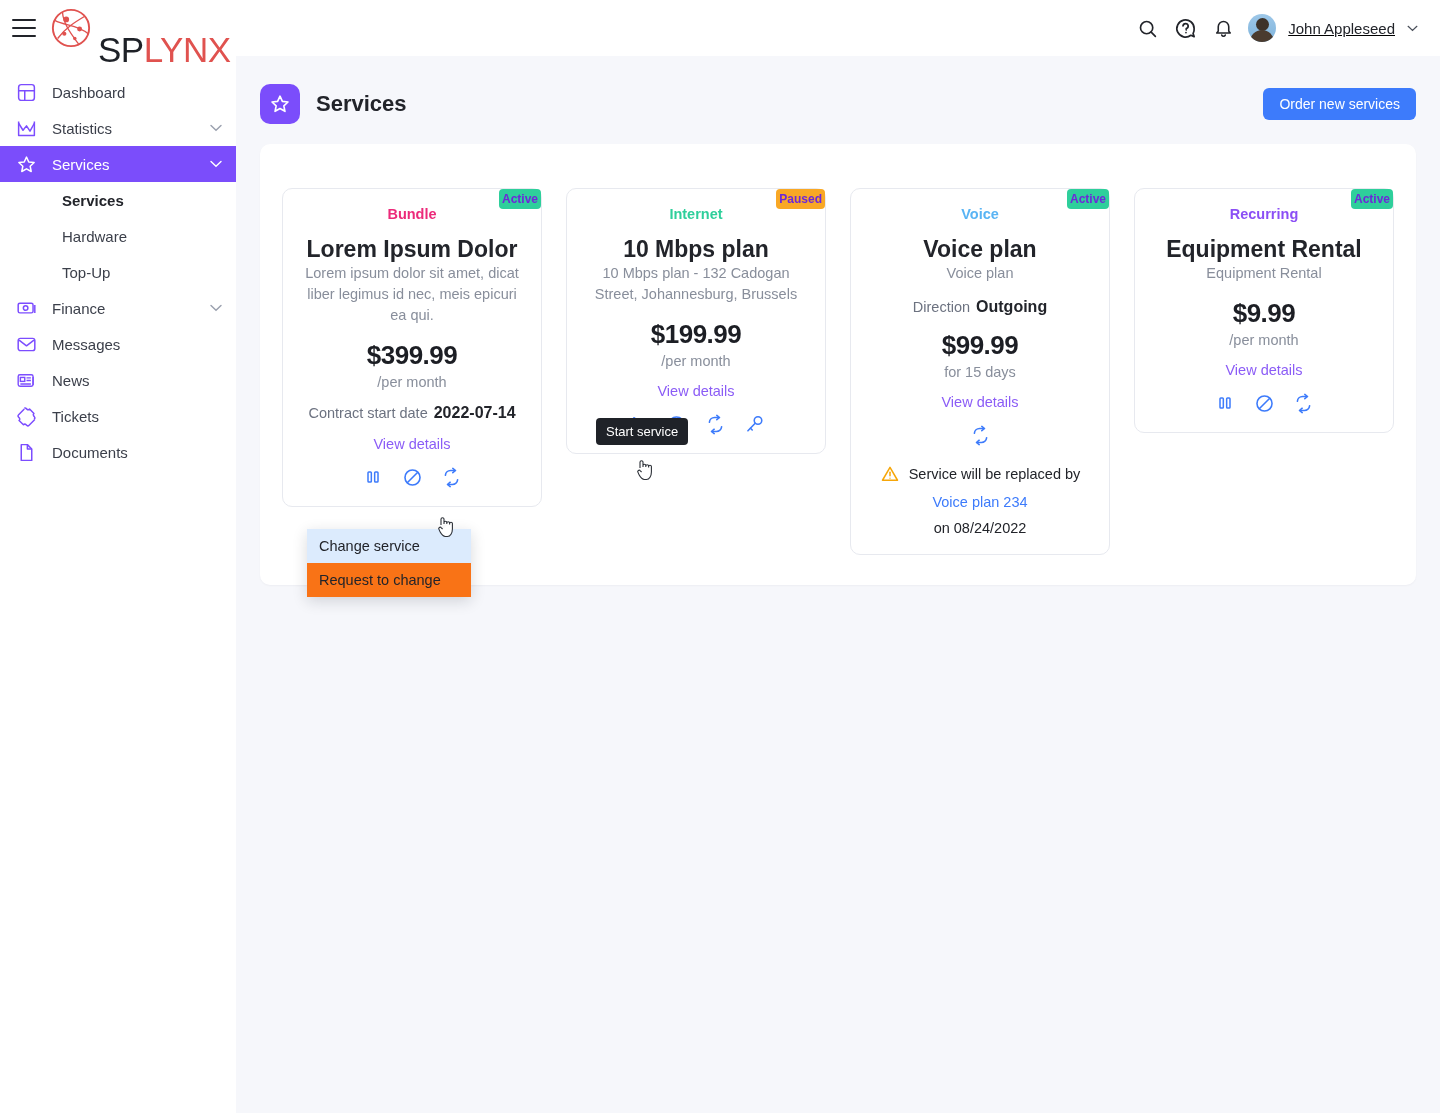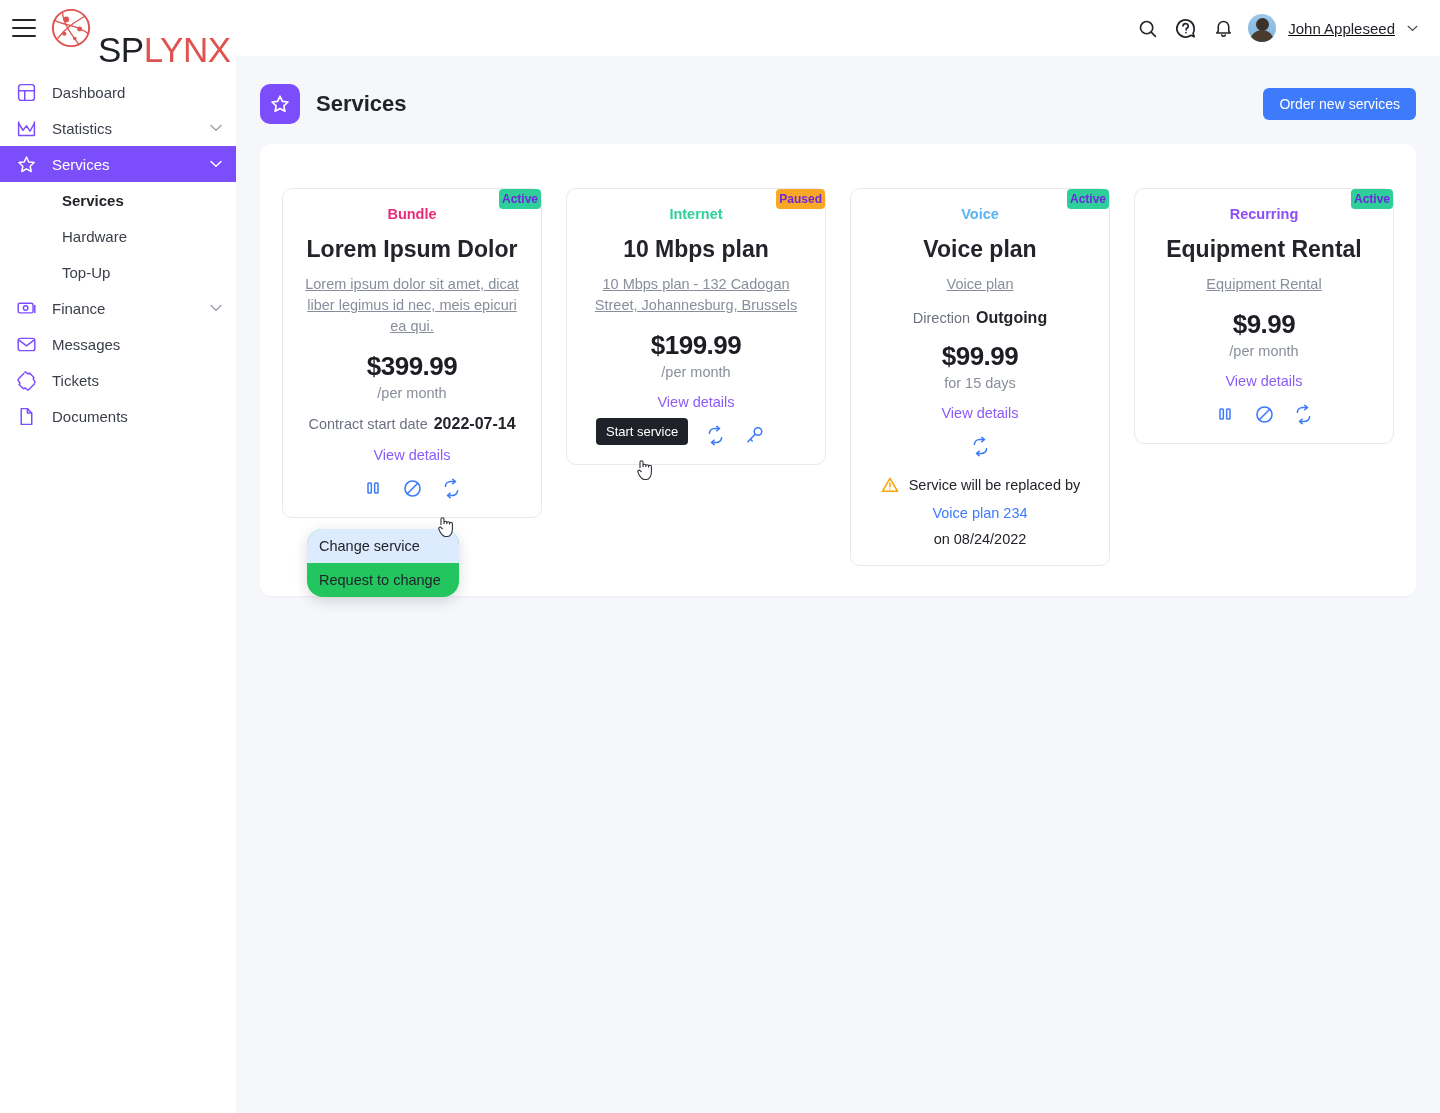--- a/index.html
+++ b/index.html
@@ -127,40 +127,40 @@
     width:100%; position:relative; height: 22px;
     display:flex; align-items:center; justify-content:center;
   }
   .card-type { font-size:14.5px; font-weight:700; }
   .badge {
     position:absolute; right:-16px; top:-14px;
     font-size:12px; font-weight:700; color:#6d28d9;
     padding: 3px 3px; border-radius:4px;
   }
   .card-name { font-size:23px; font-weight:700; color:#22242a; margin-top:11px; text-align:center; }
-  .card-desc { font-size:14.5px; color:#888e9b; margin-top:11px; text-align:center; line-height:1.45;text-decoration:underline; }
+  .card-desc { font-size:14.5px; color:#888e9b; text-align:center; line-height:1.45; }
   .card-kv { margin-top:14px; font-size:14.5px; color:#6c7280; text-align:center; }
   .card-kv b { color:#22242a; font-size:16px; margin-left:6px; }
   .card-price { font-size:26px; font-weight:700; color:#1c1e24; margin-top:14px; letter-spacing:-0.5px; }
   .card-period { font-size:14.5px; color:#888e9b; margin-top:3px; }
   .card-link { font-size:14.5px; color:#8b5cf6; margin-top:14px; cursor:pointer; }
   .card-actions { display:flex; gap:17px; margin-top:14px; align-items:center; justify-content:center; }
   .act { width:22px; height:22px; color:#3d7bfb; cursor:pointer; display:flex; align-items:center; justify-content:center; }
 
   .replace-note { margin-top:18px; text-align:center; }
   .replace-row1 { display:flex; align-items:center; justify-content:center; gap:9px; font-size:14.5px; color:#22242a; }
   .warn-ico { width:20px; height:20px; color:#f6a609; flex:none; }
   .replace-link { display:block; font-size:14.5px; color:#3d7bfb; margin-top:10px; cursor:pointer; }
   .replace-date { display:block; font-size:14.5px; color:#22242a; margin-top:10px; }
 
   
   .dropdown {
     position:absolute; left: 307px; top: 529px;
-    width: 152px; background:#22c55e;
-    border-radius:16px;
+    width: 164px; background:#f97316;
+    border-radius:0;
     box-shadow: 0 4px 14px rgba(16,24,40,0.16);
     z-index: 60; overflow:hidden;
   }
   .dd-item { height:34px; display:flex; align-items:center; padding-left:12px; font-size:14.5px; color:#22242a; cursor:pointer; }
   .dd-item.sel { background:#dcebfd; }
 
   
   .tooltip {
     position:absolute; left: 596px; top: 418px;
     background:#1f2228; color:#fff;
@@ -286,20 +286,31 @@
   <div class="nav-item">
     <span class="nav-icon">
       <svg width="21" height="21" viewBox="0 0 24 24" fill="none" stroke="currentColor" stroke-width="1.7" stroke-linejoin="round">
         <rect x="2.5" y="5" width="19" height="14" rx="2.5"></rect>
           <path d="M3.5 7l8.5 6.5L20.5 7"></path>
       </svg>
     </span>
     <span class="nav-label">Messages</span>
   </div>
 
+  <div class="nav-item">
+    <span class="nav-icon">
+      <svg width="21" height="21" viewBox="0 0 24 24" fill="none" stroke="currentColor" stroke-width="1.6">
+        <rect x="2.5" y="5.5" width="17" height="13" rx="2"></rect>
+          <rect x="5" y="8.5" width="5" height="4.5"></rect>
+          <path d="M12 9h5M12 12h5M5 16h12"></path>
+          <path d="M19.5 8v9"></path>
+      </svg>
+    </span>
+    <span class="nav-label">News</span>
+  </div>
 
   <div class="nav-item">
     <span class="nav-icon">
       <svg width="21" height="21" viewBox="0 0 24 24" fill="none" stroke="currentColor" stroke-width="1.7" stroke-linejoin="round">
         <path d="M9.5 3.5 L3 10a2 2 0 0 0 0 2.8l.6.6a2.2 2.2 0 0 1 0 3l-.1.1 5 5 .1-.1a2.2 2.2 0 0 1 3 0l.6.6a2 2 0 0 0 2.8 0l6.5-6.5"></path>
         <path d="M20.8 15.3 L21 15a2 2 0 0 0 0-2.8l-.6-.6a2.2 2.2 0 0 1 0-3l.1-.1-5-5-.1.1a2.2 2.2 0 0 1-3 0l-.6-.6a2 2 0 0 0-2.3-.4"></path>
       </svg>
     </span>
     <span class="nav-label">Tickets</span>
   </div>

